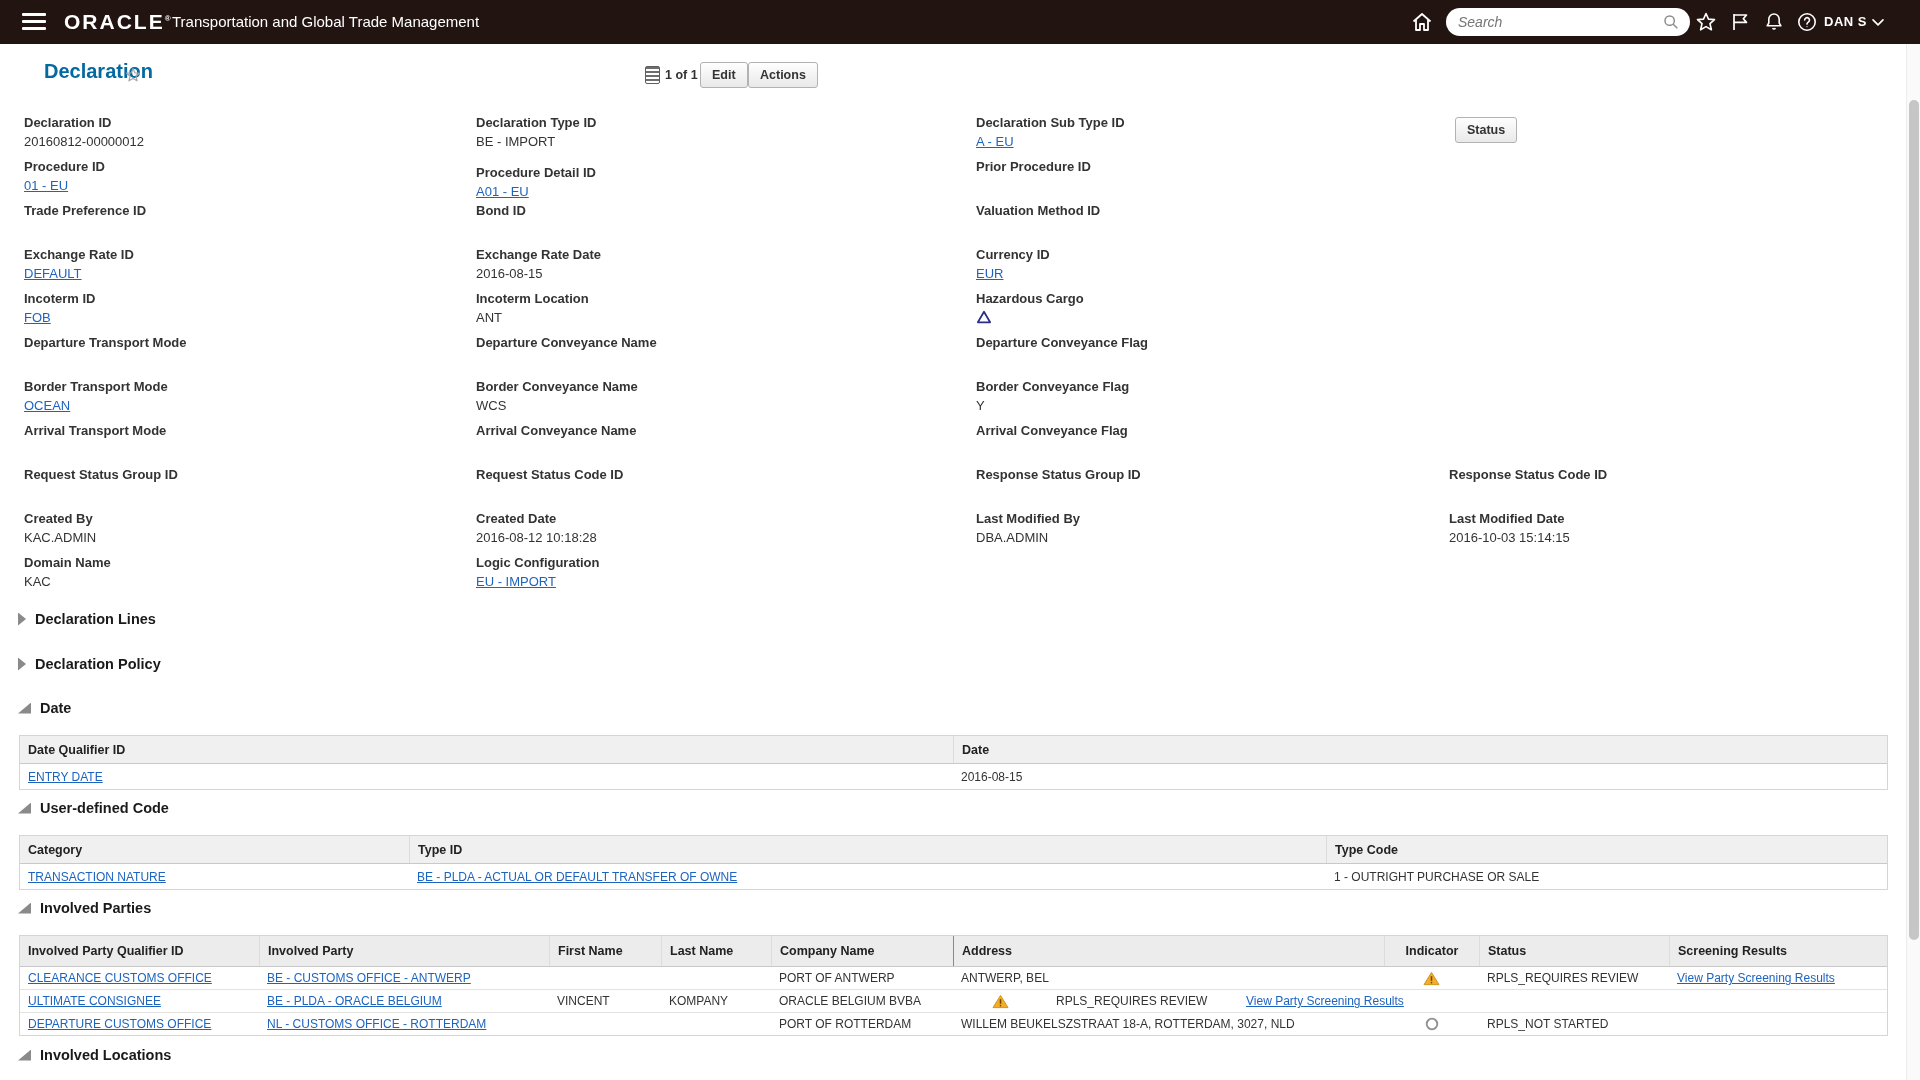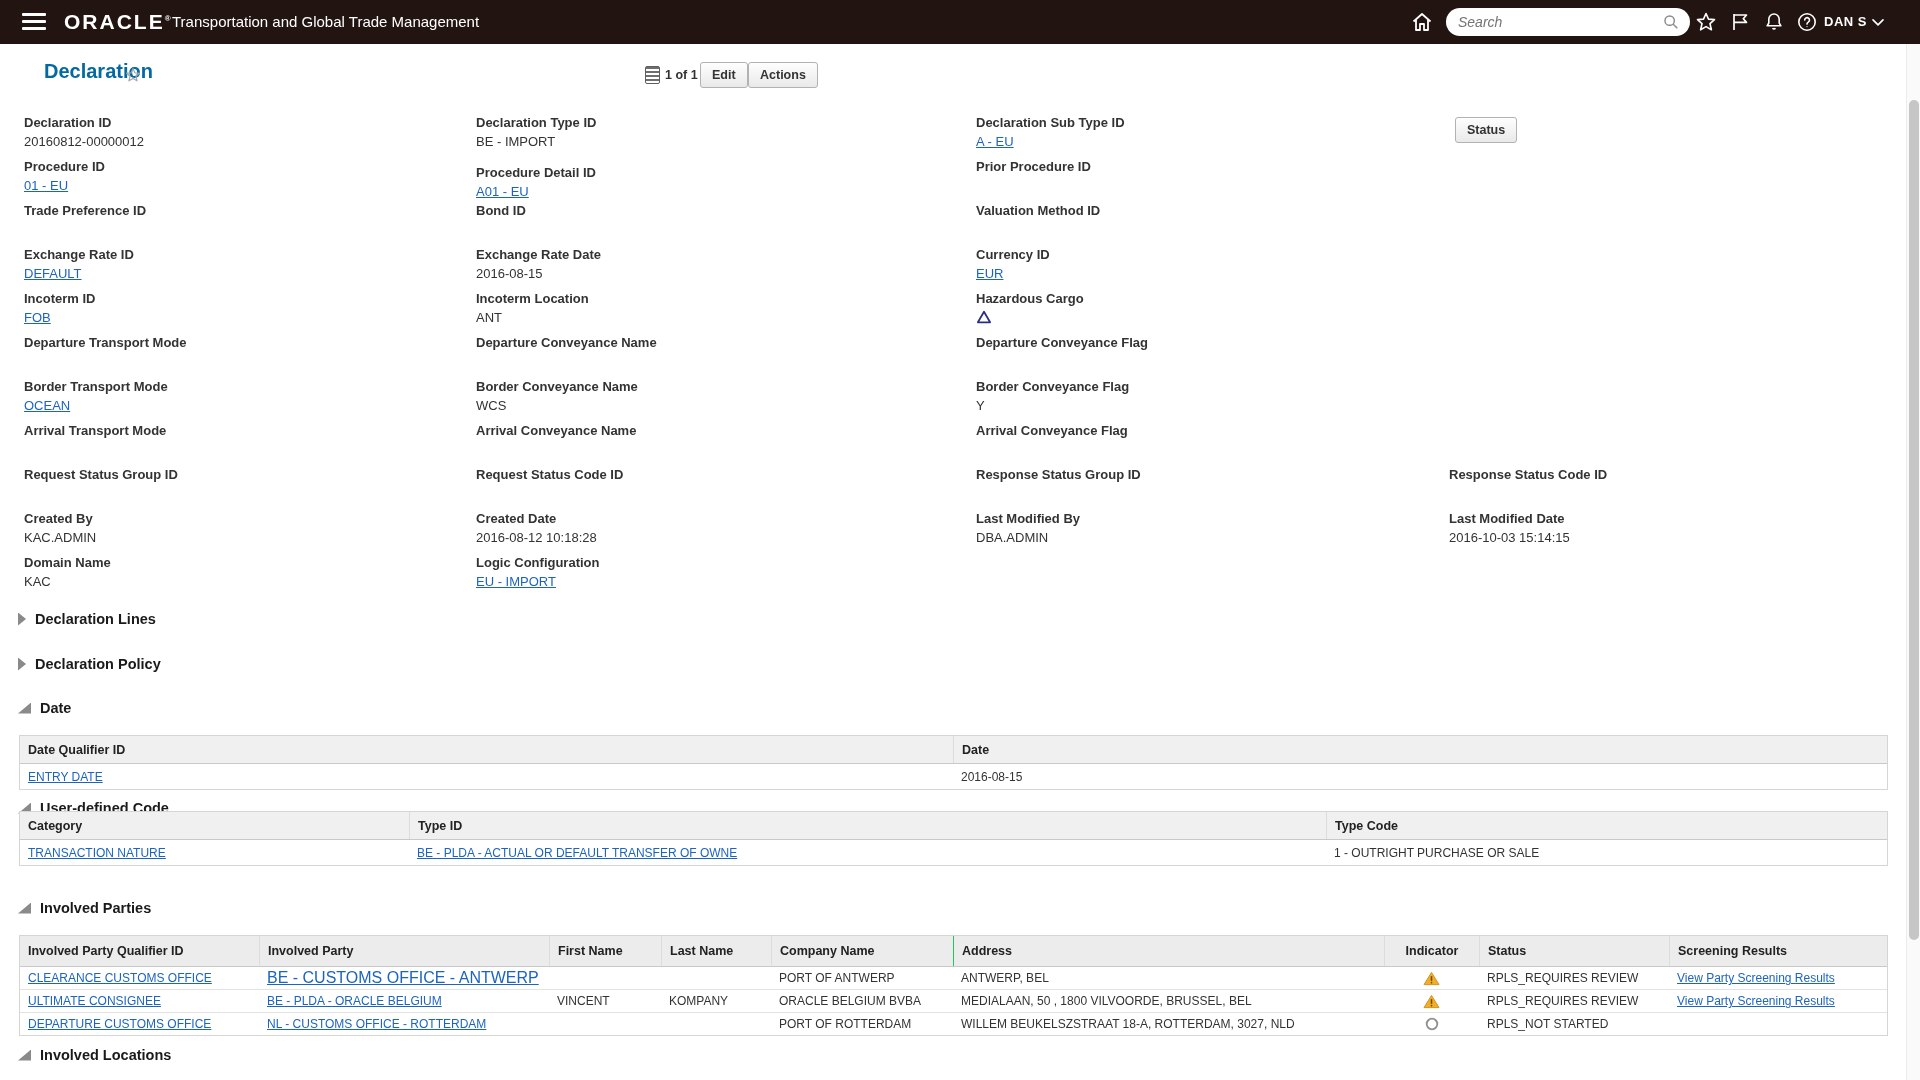--- a/index.html
+++ b/index.html
@@ -314,21 +314,21 @@
         <a class="link" style="font-size:12px;">ENTRY DATE</a>
       </div>
     <div class="td" style="width:934px;">2016-08-15</div>
   </div>
 </div>
 
 <div class="section" style="top:800px;">
   <span class="tri-open"></span>
   <span class="sectitle">User-defined Code</span>
 </div>
-<div class="tbl" style="top:811px;">
+<div class="tbl" style="top:835px;">
   <div class="thead h28">
     <div class="th" style="width:389px;">Category</div>
     <div class="th" style="width:917px;border-left:1px solid #dcdcdc;">Type ID</div>
     <div class="th" style="width:561px;border-left:1px solid #dcdcdc;">Type Code</div>
   </div>
   <div class="trow r25">
     <div class="td" style="width:389px;">
         <a class="link" style="font-size:12px;">TRANSACTION NATURE</a>
       </div>
     <div class="td" style="width:917px;">
@@ -353,21 +353,21 @@
     <div class="th center" style="width:95px;border-left:1px solid #dcdcdc;">Indicator</div>
     <div class="th" style="width:190px;border-left:1px solid #dcdcdc;">Status</div>
     <div class="th" style="width:218px;border-left:1px solid #dcdcdc;">Screening Results</div>
   </div>
 
   <div class="trow r22">
     <div class="td" style="width:239px;">
         <a class="link" style="font-size:12px;">CLEARANCE CUSTOMS OFFICE</a>
       </div>
     <div class="td" style="width:290px;">
-        <a class="link" style="font-size:16px;">BE - CUSTOMS OFFICE - ANTWERP</a>
+        <a class="link" style="font-size:12px;">BE - CUSTOMS OFFICE - ANTWERP</a>
       </div>
     <div class="td" style="width:112px;"></div>
     <div class="td" style="width:110px;"></div>
     <div class="td" style="width:182px;">PORT OF ANTWERP</div>
     <div class="td" style="width:431px;">ANTWERP, BEL</div>
     <div class="td center" style="width:95px;">
       <svg width="17" height="15" viewBox="0 0 18 16">
           <path d="M9 1.5 L17 14.5 H1 Z" fill="#F5AC29" stroke="#C9921B" stroke-width="1" stroke-linejoin="round"></path>
           <rect x="8.2" y="5.5" width="1.6" height="5" fill="#6b4a00"></rect>
           <circle cx="9" cy="12.3" r="0.9" fill="#6b4a00"></circle>
@@ -382,21 +382,20 @@
   <div class="trow r22">
     <div class="td" style="width:239px;">
         <a class="link" style="font-size:12px;">ULTIMATE CONSIGNEE</a>
       </div>
     <div class="td" style="width:290px;">
         <a class="link" style="font-size:12px;">BE - PLDA - ORACLE BELGIUM</a>
       </div>
     <div class="td" style="width:112px;">VINCENT</div>
     <div class="td" style="width:110px;">KOMPANY</div>
     <div class="td" style="width:182px;">ORACLE BELGIUM BVBA</div>
-    <div class="td" style="width:431px;">MEDIALAAN, 50 , 1800 VILVOORDE, BRUSSEL, BEL</div>
     <div class="td center" style="width:95px;">
       <svg width="17" height="15" viewBox="0 0 18 16">
           <path d="M9 1.5 L17 14.5 H1 Z" fill="#F5AC29" stroke="#C9921B" stroke-width="1" stroke-linejoin="round"></path>
           <rect x="8.2" y="5.5" width="1.6" height="5" fill="#6b4a00"></rect>
           <circle cx="9" cy="12.3" r="0.9" fill="#6b4a00"></circle>
         </svg>
     </div>
     <div class="td" style="width:190px;">RPLS_REQUIRES REVIEW</div>
     <div class="td" style="width:218px;">
         <a class="link" style="font-size:12px;">View Party Screening Results</a>

